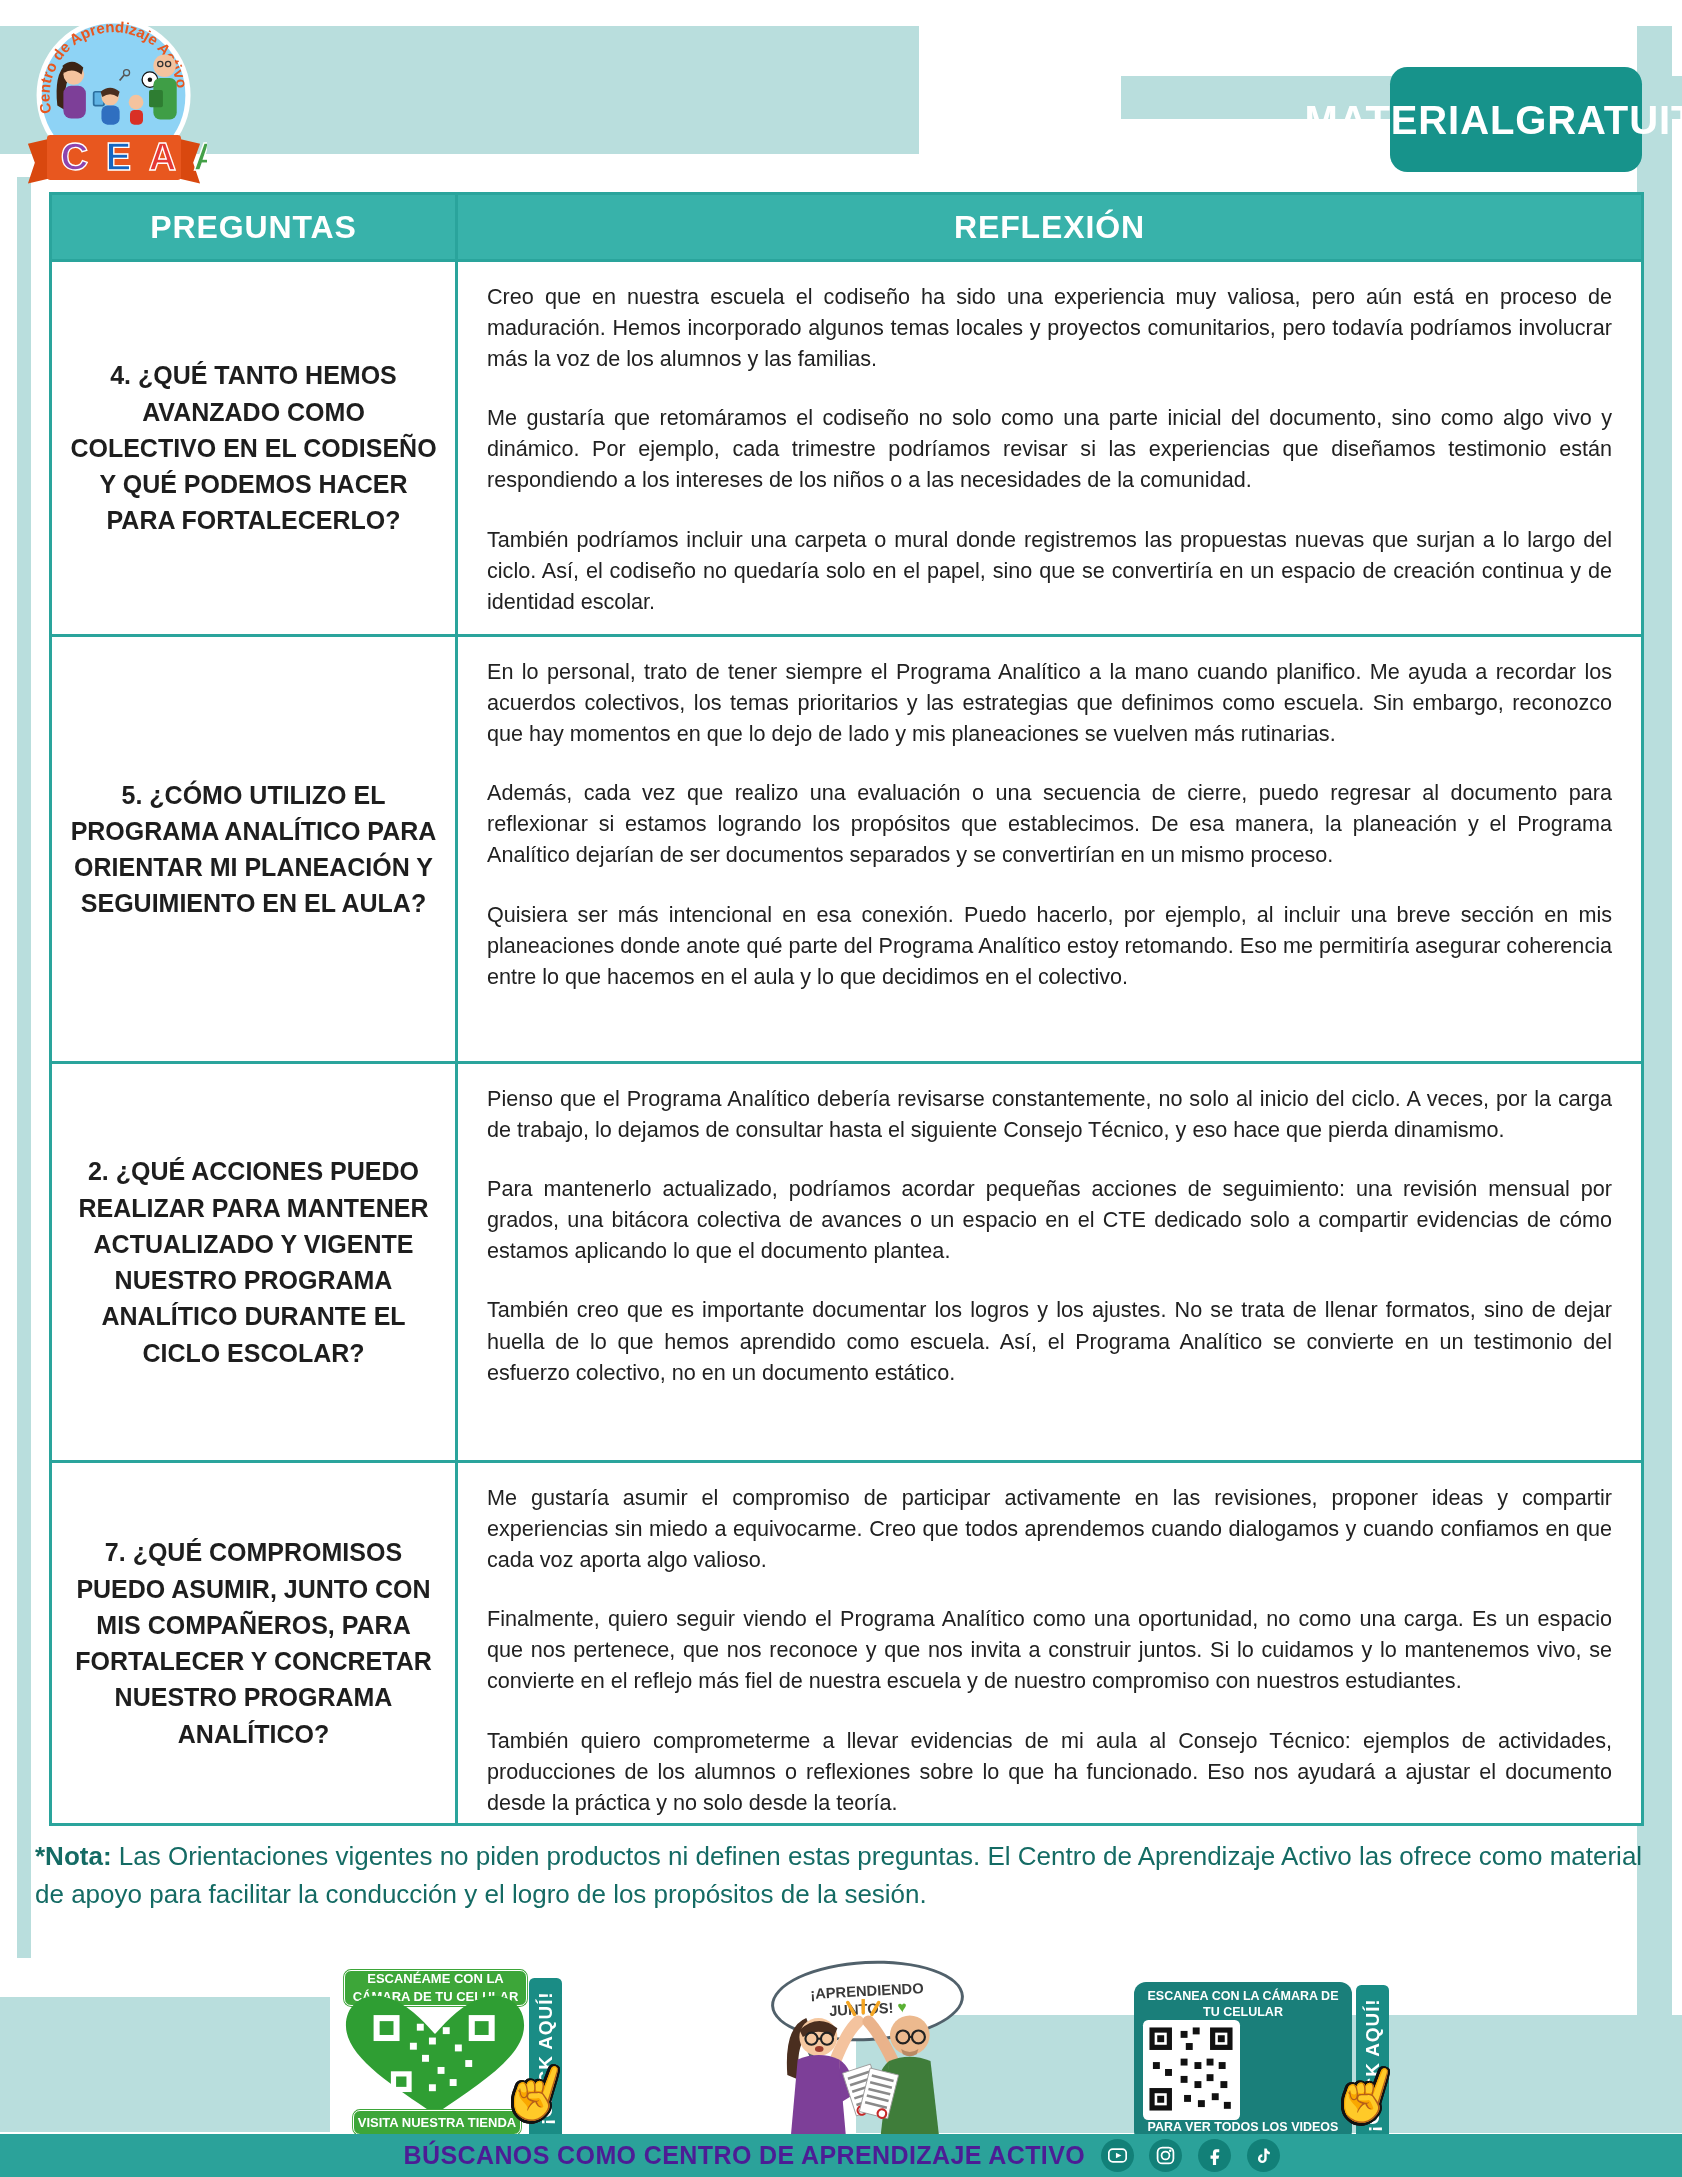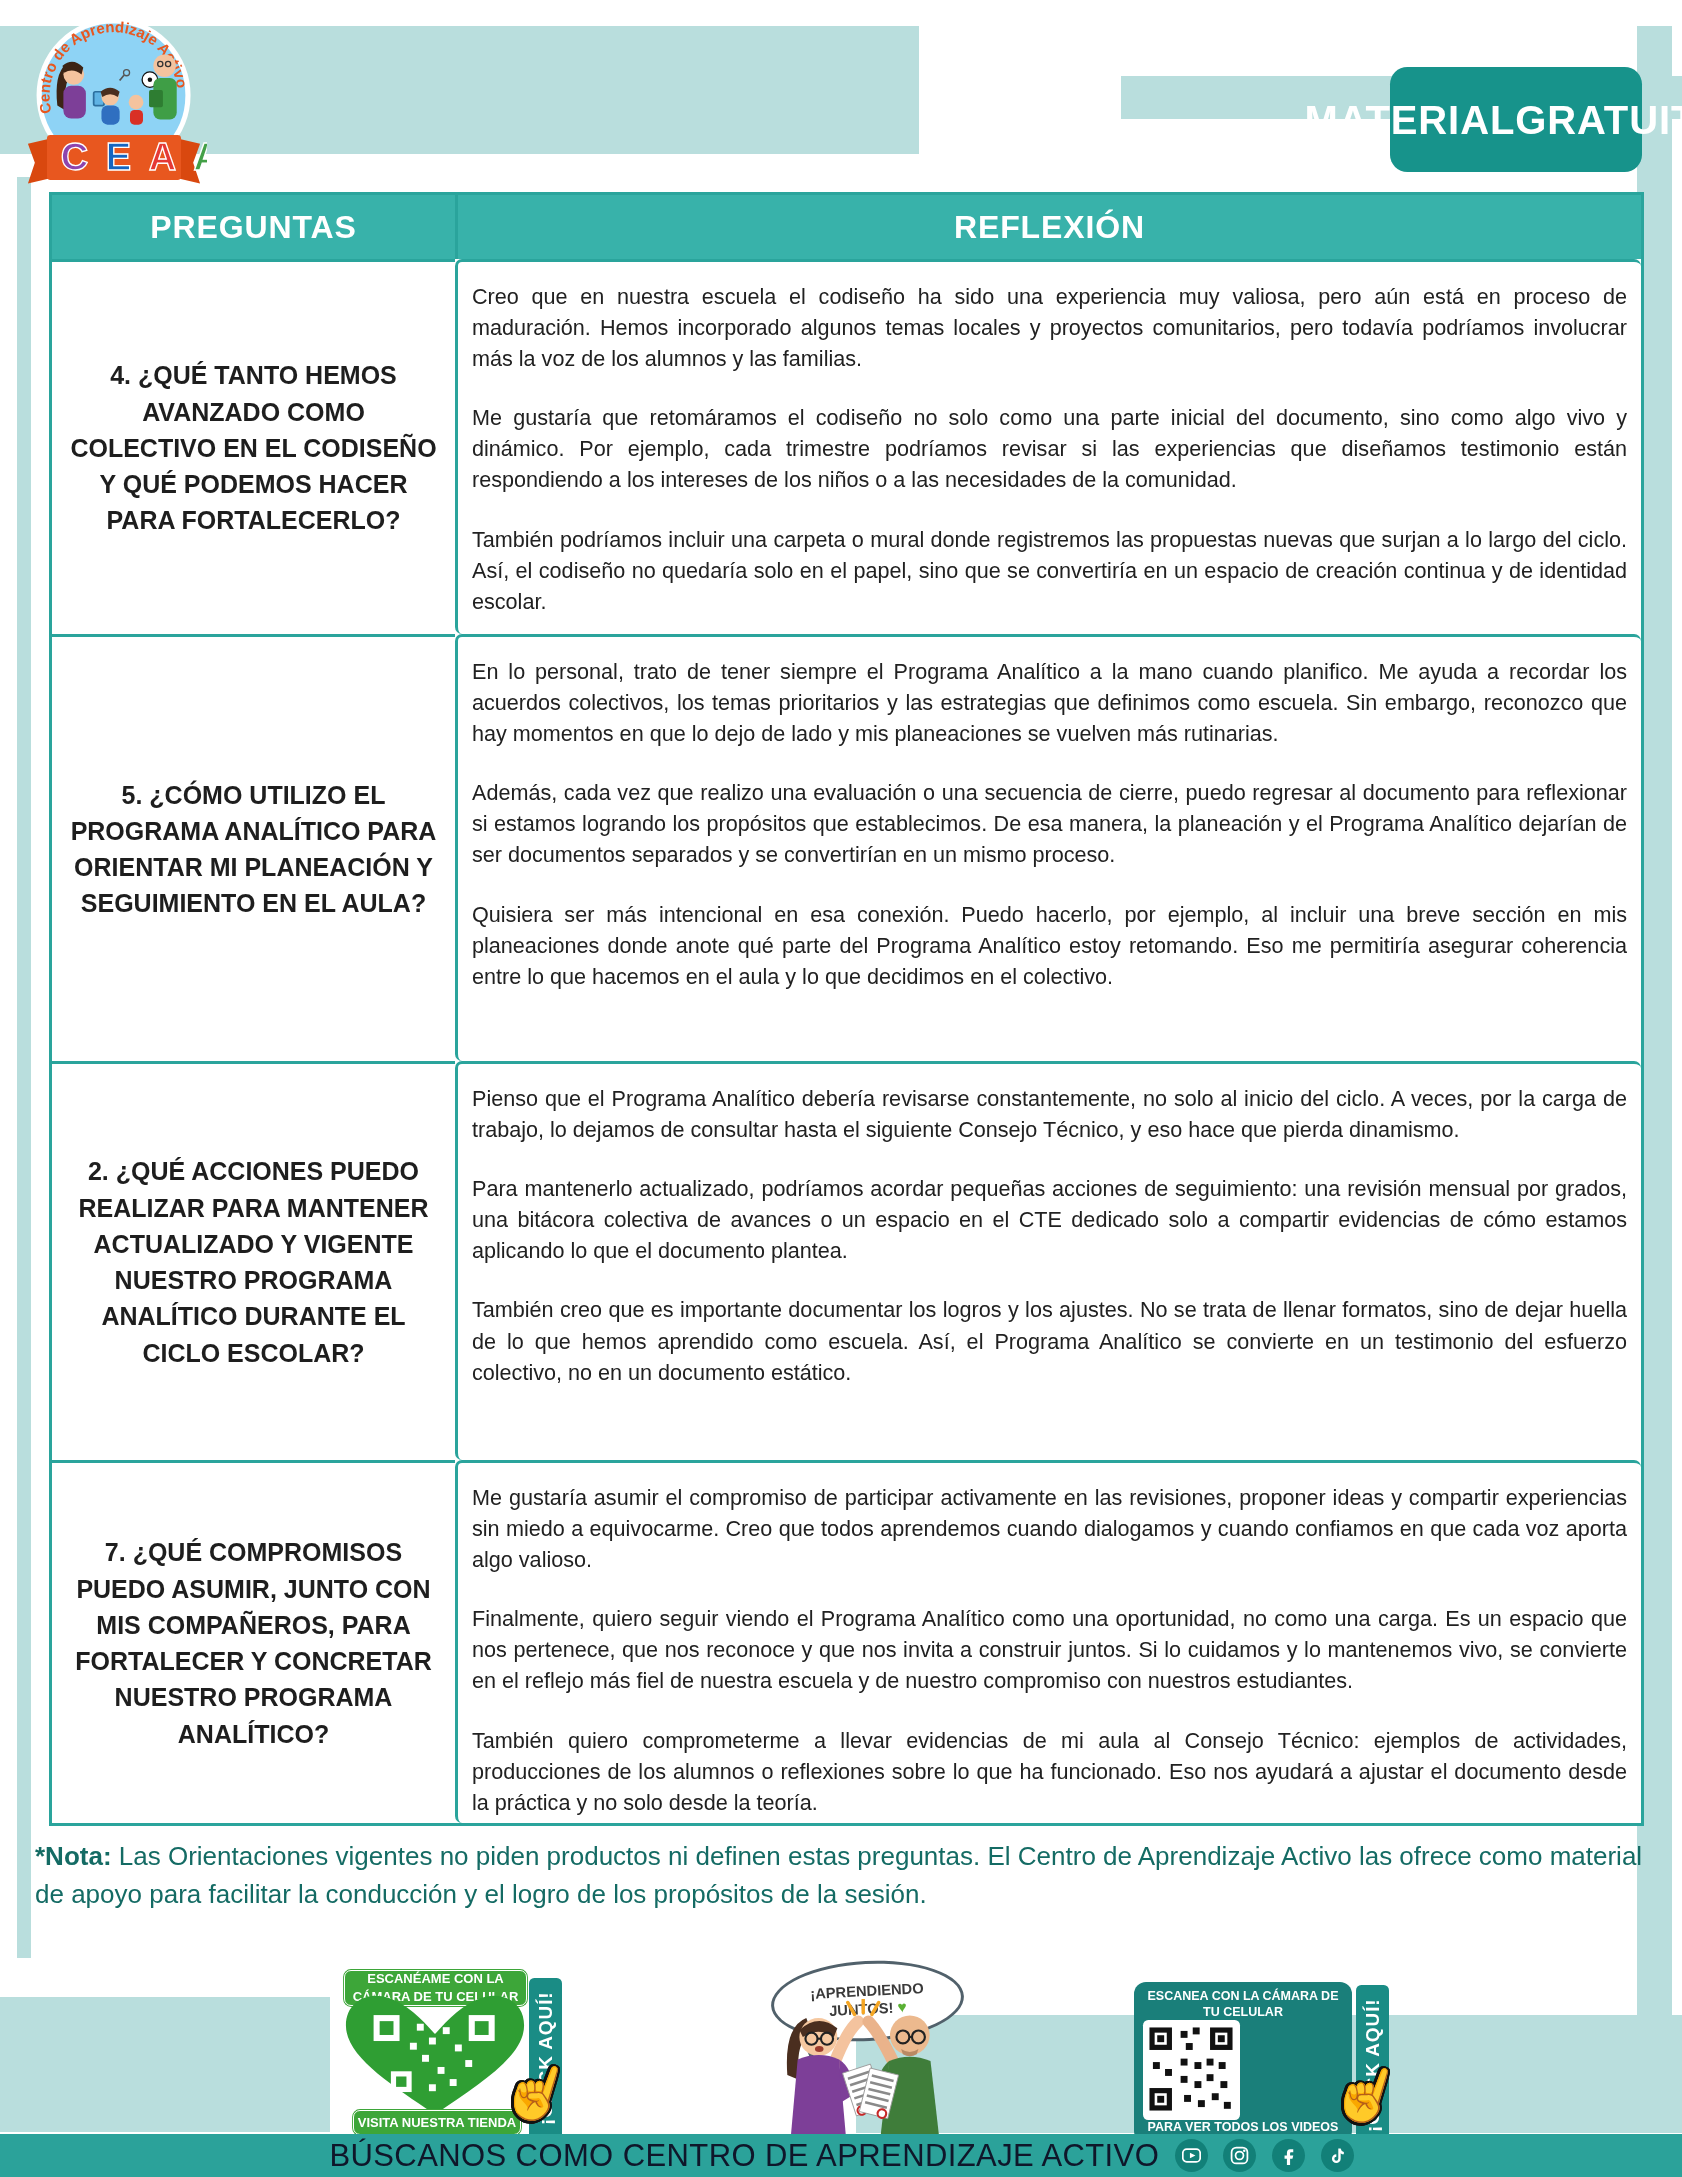--- a/index.html
+++ b/index.html
@@ -43,21 +43,21 @@
   .cell{box-sizing:border-box;overflow:hidden;}
   .row-top{border-top:3.5px solid #2aa49c;}
   .col-right{border-left:3.5px solid #2aa49c;}
   .qcell{
     display:flex;align-items:center;justify-content:center;padding:12px 17.3px;
   }
   .qtext{
     font-weight:800;font-size:25px;line-height:1.45;color:#1e1e1e;
     text-align:center;
   }
-  .rcell{padding:19px 14px;border-radius:7px;}
+  .rcell{padding:19px 29px;}
   .rcell p{
     margin:0 0 28px 0;font-size:21.6px;line-height:1.44;color:#212121;
     text-align:justify;
   }
   .rcell p:last-child{margin-bottom:0;}
 
   
   .note{
     left:35px;top:1837px;width:1624px;font-size:26px;line-height:1.48;
     color:#146b64;
@@ -112,21 +112,21 @@
     justify-content:space-between;padding:7px 8.6px;box-sizing:border-box;
   }
   .qrright .cap{color:#fff;font-weight:800;font-size:12.5px;text-align:center;line-height:1.25;}
   .qrright .qrbox{background:#fff;border-radius:5.2px;padding:3.5px;}
 
   
   .footer{
     left:0;top:2134px;width:1683px;height:43px;background:#2ba29a;
     display:flex;align-items:center;justify-content:center;gap:15.6px;
   }
-  .footer .ftext{color:#0f172a;font-weight:400;font-size:31px;letter-spacing:0.4px;}
+  .footer .ftext{color:#4c1d95;font-weight:700;font-size:25px;letter-spacing:0.4px;}
   .sicon{
     width:33px;height:33px;border-radius:50%;background:#128078;color:#fff;
     display:flex;align-items:center;justify-content:center;font-weight:800;
   }
 </style>
 </head>
 <body>
 
 <div class="abs deco deco-band-tl"></div>
 <div class="abs deco deco-band-tr"></div>

